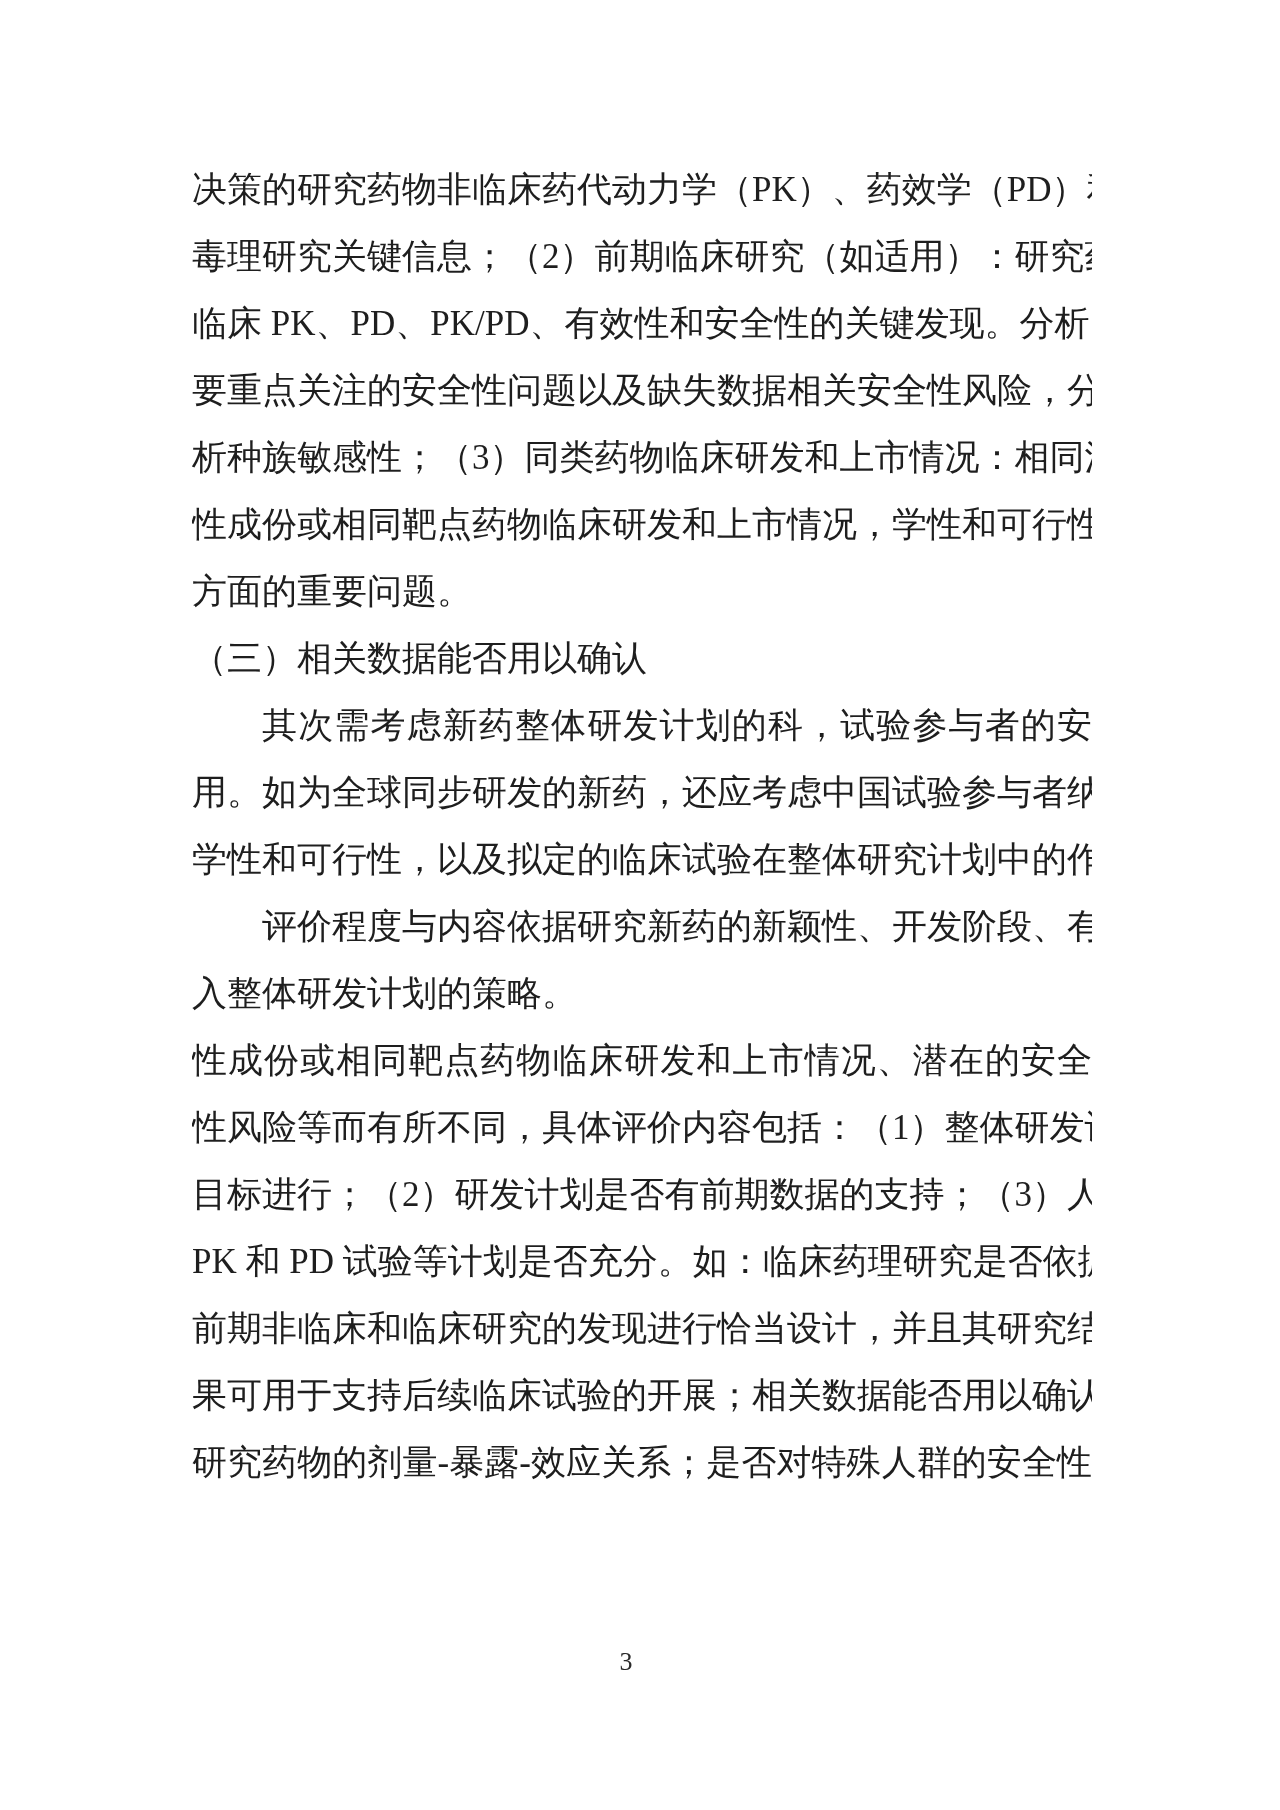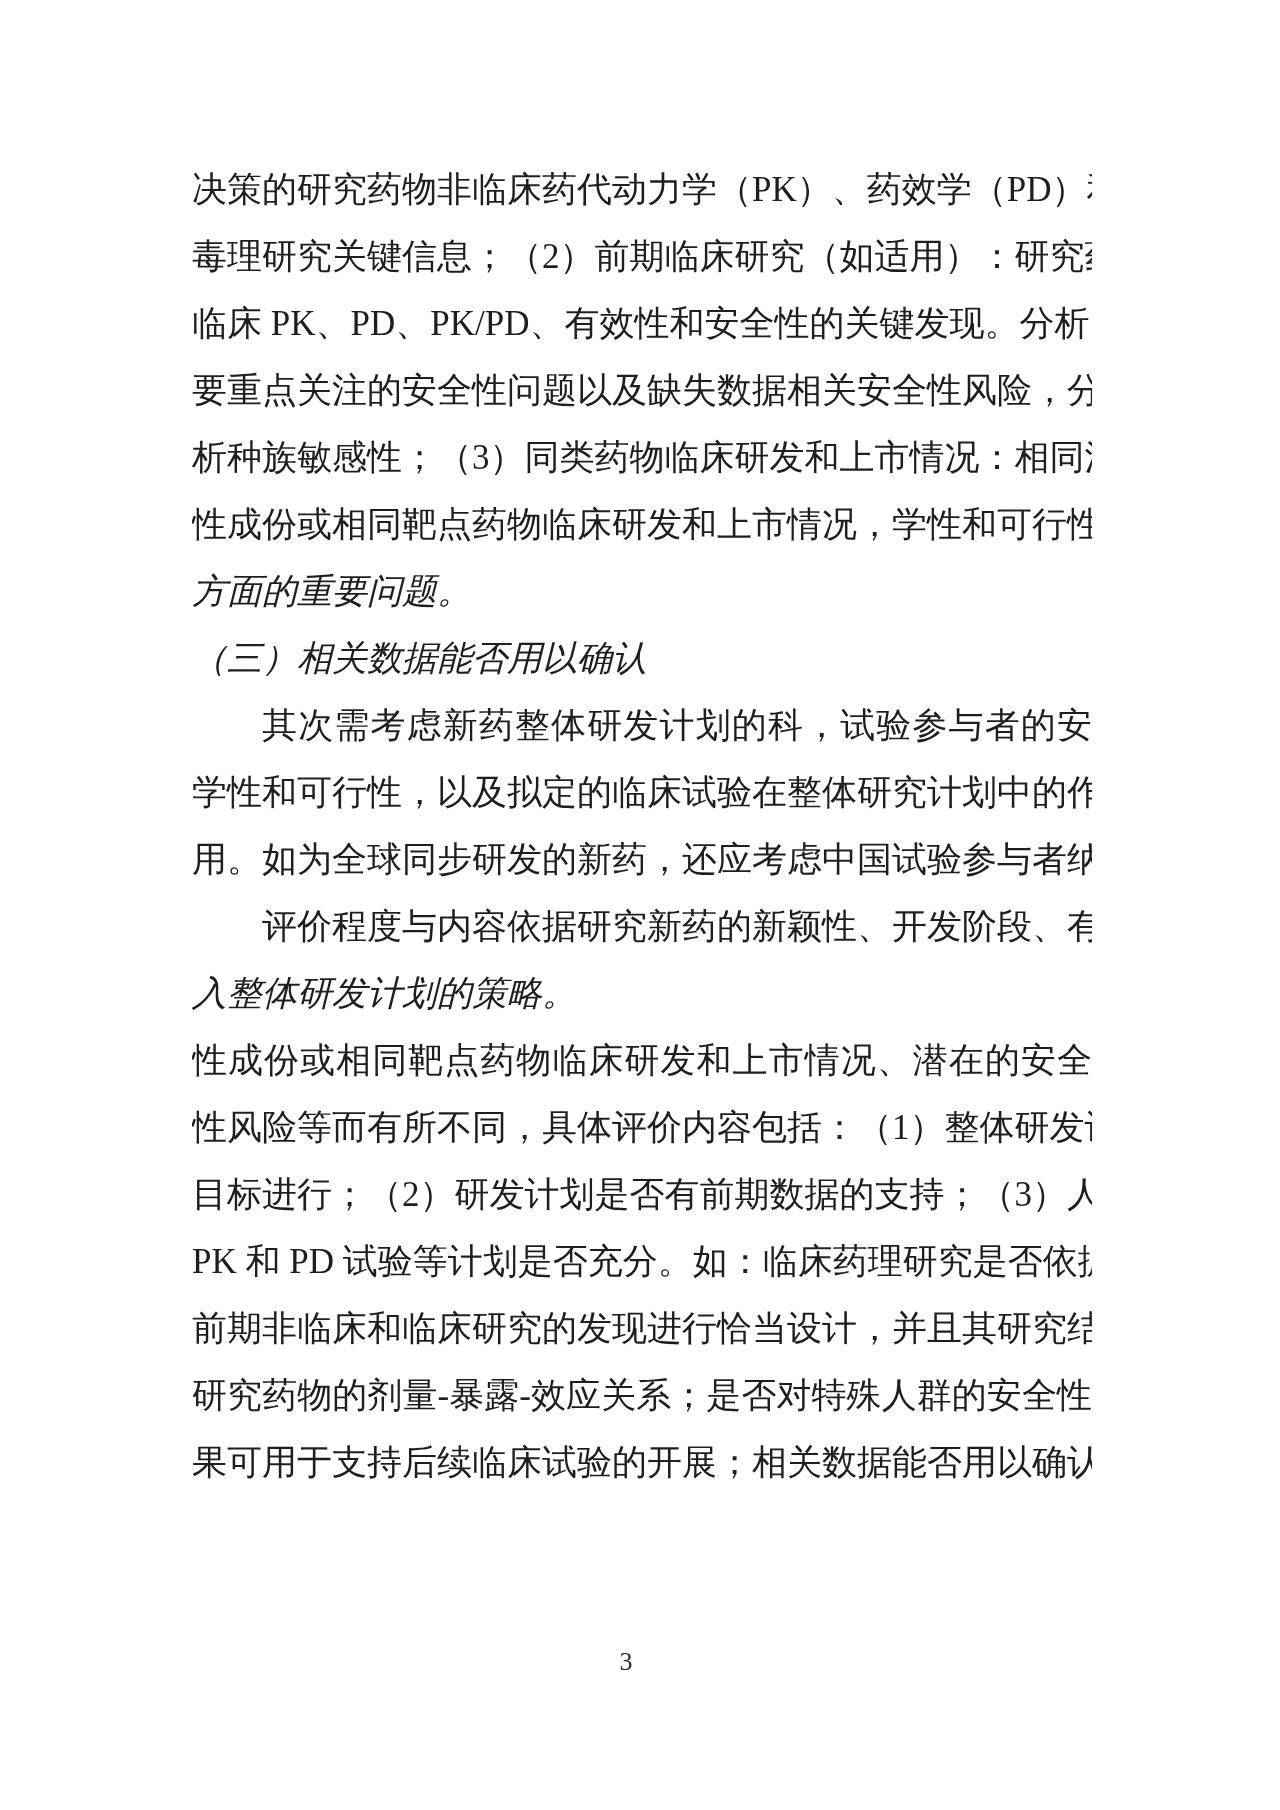--- a/index.html
+++ b/index.html
@@ -33,21 +33,20 @@
     text-align: justify;
     text-align-last: justify;
     overflow: hidden;
     white-space: nowrap;
   }
   
   .line.body-end,
   .line.heading {
     text-align: left;
     text-align-last: left;
-    font-style: italic;
   }
   .line.body-indent {
     text-indent: 70px;
   }
   .page-footer {
     position: absolute;
     left: 0;
     right: 0;
     top: 1645px;
     height: 34px;
@@ -66,26 +65,26 @@
   <main class="text-block">
       <div class="line body">决策的研究药物非临床药代动力学（PK）、药效学（PD）和</div>
       <div class="line body">毒理研究关键信息；（2）前期临床研究（如适用）：研究药物</div>
       <div class="line body">临床 PK、PD、PK/PD、有效性和安全性的关键发现。分析需</div>
       <div class="line body">要重点关注的安全性问题以及缺失数据相关安全性风险，分</div>
       <div class="line body">析种族敏感性；（3）同类药物临床研发和上市情况：相同活</div>
       <div class="line body">性成份或相同靶点药物临床研发和上市情况，学性和可行性</div>
       <div class="line body-end">方面的重要问题。</div>
       <div class="line heading">（三）相关数据能否用以确认</div>
       <div class="line body-indent">其次需考虑新药整体研发计划的科，试验参与者的安</div>
+      <div class="line body">用。如为全球同步研发的新药，还应考虑中国试验参与者纳</div>
       <div class="line body">学性和可行性，以及拟定的临床试验在整体研究计划中的作</div>
-      <div class="line body">用。如为全球同步研发的新药，还应考虑中国试验参与者纳</div>
       <div class="line body-indent">评价程度与内容依据研究新药的新颖性、开发阶段、有</div>
       <div class="line body-end">入整体研发计划的策略。</div>
       <div class="line body">性成份或相同靶点药物临床研发和上市情况、潜在的安全</div>
       <div class="line body">性风险等而有所不同，具体评价内容包括：（1）整体研发计</div>
       <div class="line body">目标进行；（2）研发计划是否有前期数据的支持；（3）人体</div>
       <div class="line body">PK 和 PD 试验等计划是否充分。如：临床药理研究是否依据</div>
       <div class="line body">前期非临床和临床研究的发现进行恰当设计，并且其研究结</div>
+      <div class="line body">果可用于支持后续临床试验的开展；相关数据能否用以确认</div>
       <div class="line body">研究药物的剂量-暴露-效应关系；是否对特殊人群的安全性</div>
-      <div class="line body">果可用于支持后续临床试验的开展；相关数据能否用以确认</div>
     </main>
   <footer class="page-footer">3</footer>
 </div>
 
 </body></html>

